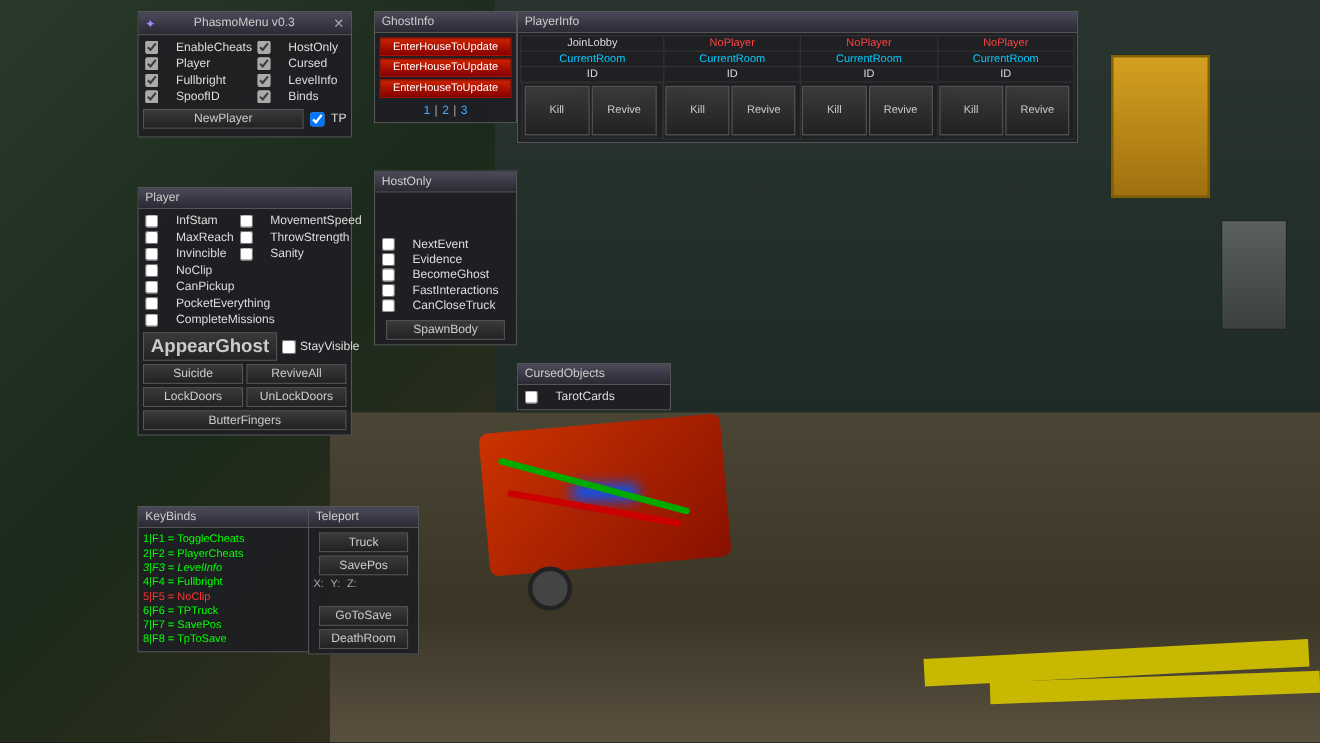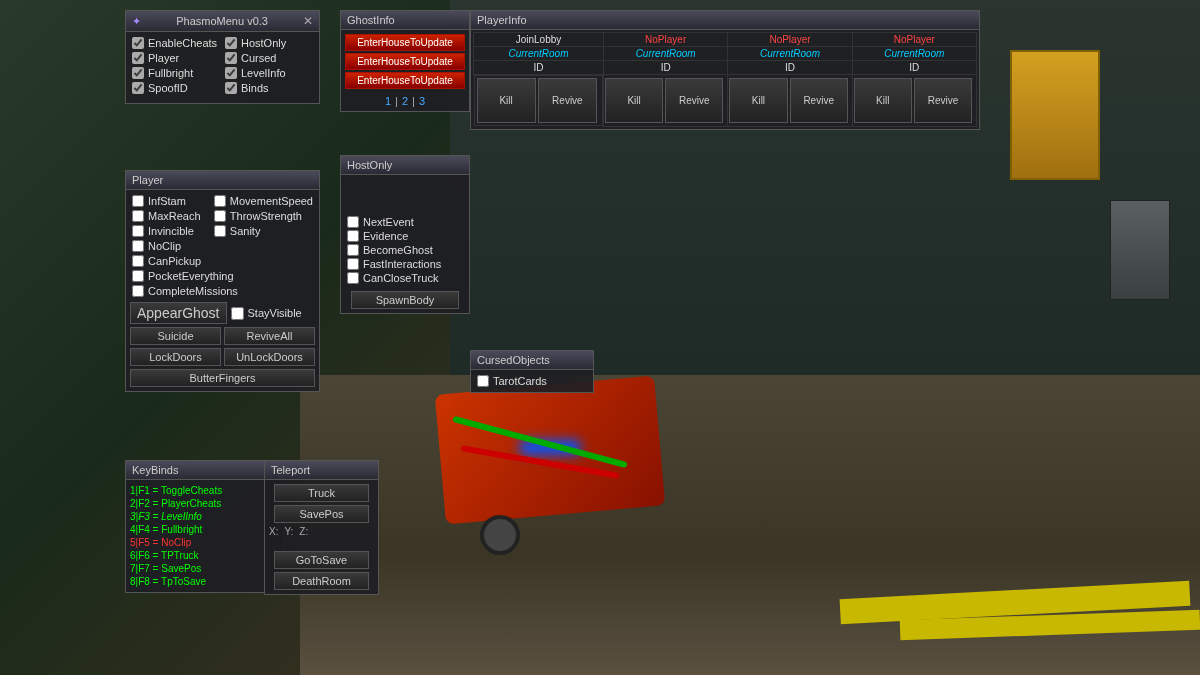--- a/index.html
+++ b/index.html
@@ -69,21 +69,21 @@
 
     .panel-header .logo {
       color: #aa88ff;
       font-size: 11px;
     }
 
     
     .checkbox-row {
       display: flex;
       align-items: center;
-      gap: 4px;
+      gap: 16px;
       padding: 1px 2px;
     }
     .checkbox-row input[type="checkbox"] {
       width: 12px;
       height: 12px;
       accent-color: #aaa;
     }
     .checkbox-label {
       color: #ddd;
       font-size: 11px;
@@ -199,23 +199,23 @@
       width: 130px;
     }
 
     #host-panel .content {
       padding: 4px;
       margin-top: 36px;
     }
 
     
     #cursed-panel {
-      top: 350px;
+      top: 330px;
       left: 470px;
-      width: 124px;
+      width: 140px;
     }
 
     #cursed-panel .content {
       padding: 4px;
     }
 
     
     #playerinfo-panel {
       top: 10px;
       left: 470px;
@@ -234,21 +234,21 @@
     .playerinfo-table td {
       border: 1px solid #333;
       text-align: center;
       padding: 1px 3px;
       font-size: 10px;
     }
 
     .pi-header { color: #ddd; }
     .pi-green { color: #00ff00; }
     .pi-red { color: #ff4444; }
-    .pi-cyan { color: #00ccff; font-style: italic; }
+    .pi-cyan { color: #00ccff; }
 
     .pi-btn-row td {
       padding: 1px;
     }
 
     .pi-btn {
       background: linear-gradient(180deg, #3a3a3a, #222);
       border: 1px solid #555;
       color: #ccc;
       padding: 16px 6px;
@@ -269,22 +269,22 @@
     }
 
     .keybind-item {
       font-size: 10px;
       padding: 1px 0;
     }
 
     
     #teleport-panel {
       top: 460px;
-      left: 264px;
-      width: 115px;
+      left: 280px;
+      width: 101px;
     }
 
     #teleport-panel .content {
       padding: 4px;
     }
 
     .tp-coords {
       display: flex;
       gap: 6px;
       font-size: 10px;
@@ -297,21 +297,22 @@
       align-items: center;
       gap: 4px;
     }
 
     .appear-ghost-btn {
       background: linear-gradient(180deg, #3a3a3a, #222);
       border: 1px solid #555;
       color: #ccc;
       padding: 2px 6px;
       cursor: pointer;
-      font-size: 14px;
+      font-size: 17px;
+      font-weight: bold;
     }
   </style>
 </head>
 <body>
 
 <div class="game-bg">
   <div class="scene-wall"></div>
   <div class="scene-floor"></div>
   <div style="position:absolute; top:50px; right:100px; width:90px; height:130px; background:linear-gradient(180deg,#d4a020,#a07010); border:2px solid #806000; z-index:2;"></div>
   <div style="position:absolute; bottom:160px; left:440px; width:220px; height:130px; background:linear-gradient(135deg,#cc3300,#881100); border-radius:8px; z-index:2; transform:rotate(-5deg);"></div>
@@ -358,20 +359,25 @@
         <span class="checkbox-label">LevelInfo</span>
       </div>
       <div class="checkbox-row">
         <input type="checkbox" checked="" style="">
         <span class="checkbox-label">SpoofID</span>
       </div>
       <div class="checkbox-row">
         <input type="checkbox" checked="" style="">
         <span class="checkbox-label">Binds</span>
       </div>
+    </div>
+    <div class="newplayer-row">
+      <button class="btn" style="flex:1;">NewPlayer</button>
+      <input type="checkbox" checked="" style="">
+      <span class="checkbox-label">TP</span>
     </div>
   </div>
 </div>
 
 <div class="panel" id="player-panel">
   <div class="panel-header">
     <span>Player</span>
   </div>
   <div class="content">
     <div class="player-checkboxes">

